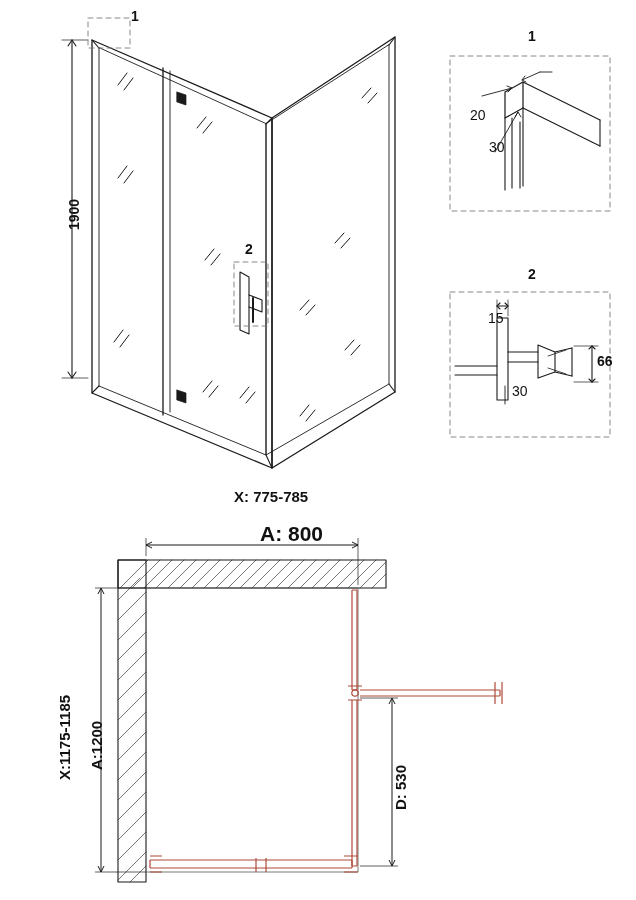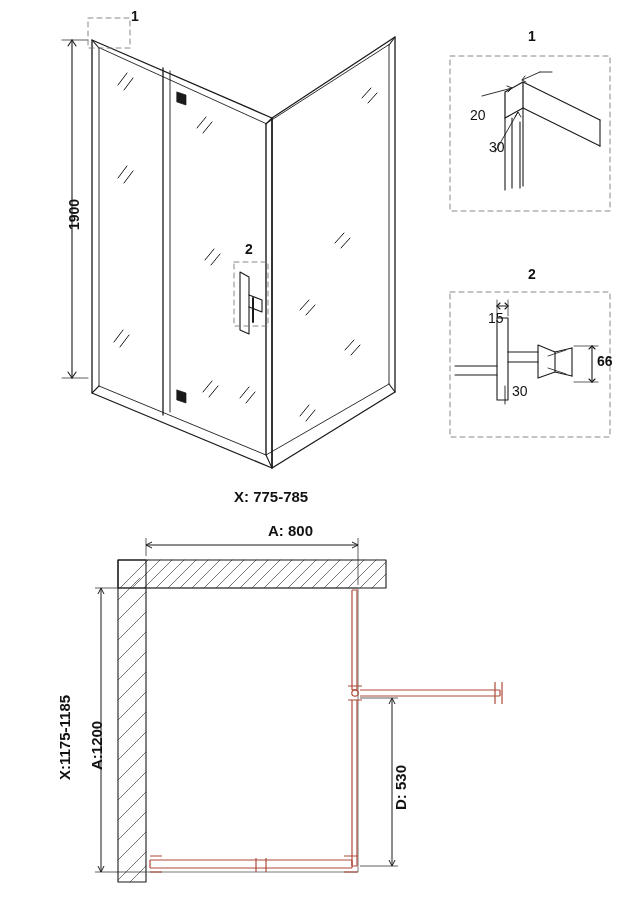--- a/index.html
+++ b/index.html
@@ -174,20 +174,20 @@
 <div class="lbl b" style="left:528px;top:28px;">1</div>
 <div class="lbl" style="left:470px;top:86px;margin-top:21px;">20</div>
 <div class="lbl" style="left:489px;top:139px;">30</div>
 
 <div class="lbl b" style="left:528px;top:266px;">2</div>
 <div class="lbl" style="left:488px;top:310px;">15</div>
 <div class="lbl" style="left:512px;top:383px;">30</div>
 <div class="lbl" style="left:597px;top:353px;font-weight:bold;">66</div>
 
 <div class="lbl b" style="left:234px;top:488px;font-size:15px;">X: 775-785</div>
-<div class="lbl b" style="left:268px;top:522px;font-size:15px;">A: 800</div>
+<div class="lbl b" style="left:260px;top:522px;font-size:21px;">A: 800</div>
 
 <div class="lbl b vert" style="left:56px;top:780px;font-size:15px;">X:1175-1185</div>
 <div class="lbl b vert" style="left:88px;top:770px;font-size:15px;">A:1200</div>
 
 <div class="lbl b vert" style="left:392px;top:810px;font-size:15px;">D: 530</div>
 
 </div>
 
 </body></html>

